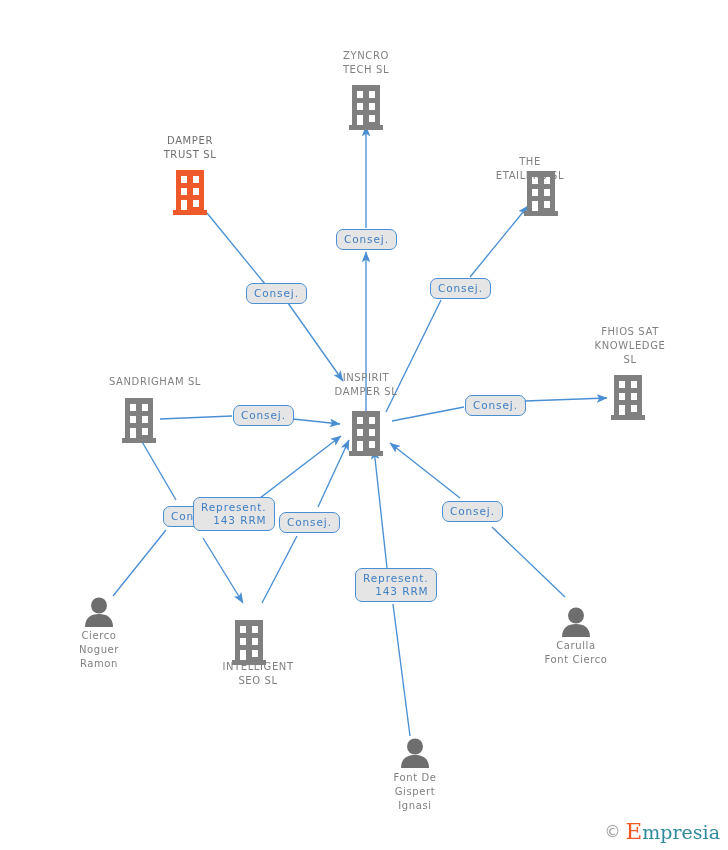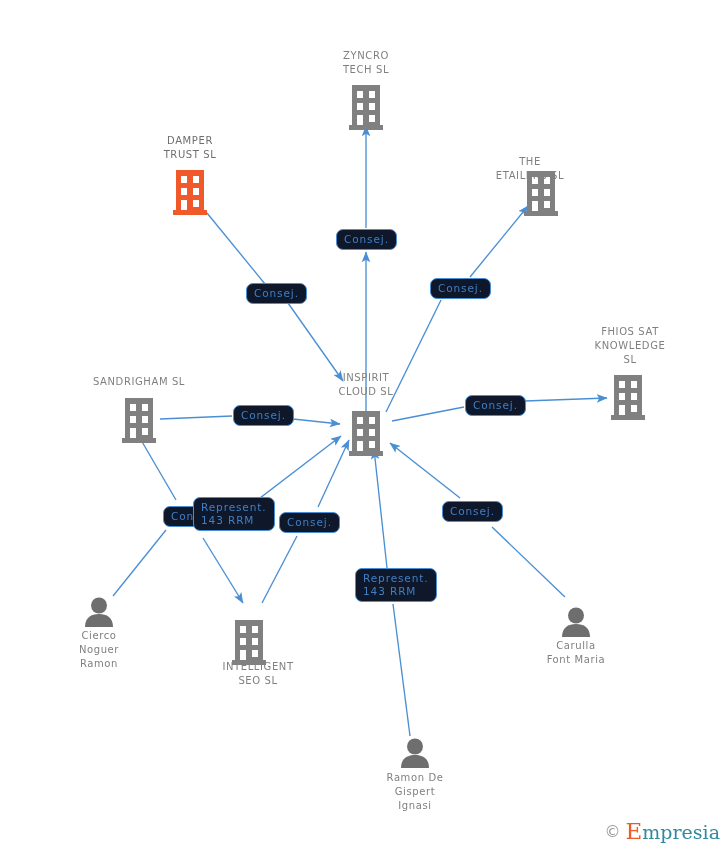--- a/index.html
+++ b/index.html
@@ -33,30 +33,30 @@
     letter-spacing: 0.6px;
     white-space: pre-line;
     font-family: "DejaVu Sans", sans-serif;
   }
   .node-label.bold {
     font-weight: normal;
     color: #6e6e6e;
   }
   .edge-label {
     position: absolute;
-    background: #0f172a;
+    background: #e5e5e5;
     border: 1.4px solid #4a8fd4;
     border-radius: 7px;
     color: #3f7fc4;
     font-size: 10.5px;
     line-height: 13px;
     font-family: "DejaVu Sans", sans-serif;
     letter-spacing: 0.9px;
     padding: 3px 7px 3px 7px;
-    text-align: left;
+    text-align: right;
     white-space: pre-line;
     box-sizing: border-box;
   }
   #watermark {
     position: absolute;
     right: 8px;
     bottom: 6px;
     display: flex;
     align-items: center;
     gap: 5px;
@@ -229,45 +229,45 @@
 </div>
 
 <div class="node" style="left:560px; top:325px; width:140px;">
   <div class="node-label">FHIOS SAT
 KNOWLEDGE
 SL</div>
 </div>
 
 <div class="node" style="left:300px; top:371px; width:132px;">
   <div class="node-label">INSPIRIT
-CLOUD SL</div>
-</div>
-
-<div class="node" style="left:69px; top:375px; width:140px;">
+DAMPER SL</div>
+</div>
+
+<div class="node" style="left:85px; top:375px; width:140px;">
   <div class="node-label">SANDRIGHAM SL</div>
 </div>
 
 <div class="node below" style="left:188px; top:660px; width:140px;">
   <div class="node-label">INTELLIGENT
 SEO SL</div>
 </div>
 
 <div class="node below" style="left:39px; top:629px; width:120px;">
   <div class="node-label">Cierco
 Noguer
 Ramon</div>
 </div>
 
 <div class="node below" style="left:511px; top:639px; width:130px;">
   <div class="node-label">Carulla
-Font Maria</div>
+Font Cierco</div>
 </div>
 
 <div class="node below" style="left:355px; top:771px; width:120px;">
-  <div class="node-label">Ramon De
+  <div class="node-label">Font De
 Gispert
 Ignasi</div>
 </div>
 
 <div class="edge-label" style="left:336px; top:229px;">Consej.</div>
 
 <div class="edge-label" style="left:246px; top:283px;">Consej.</div>
 
 <div class="edge-label" style="left:430px; top:278px;">Consej.</div>
 

